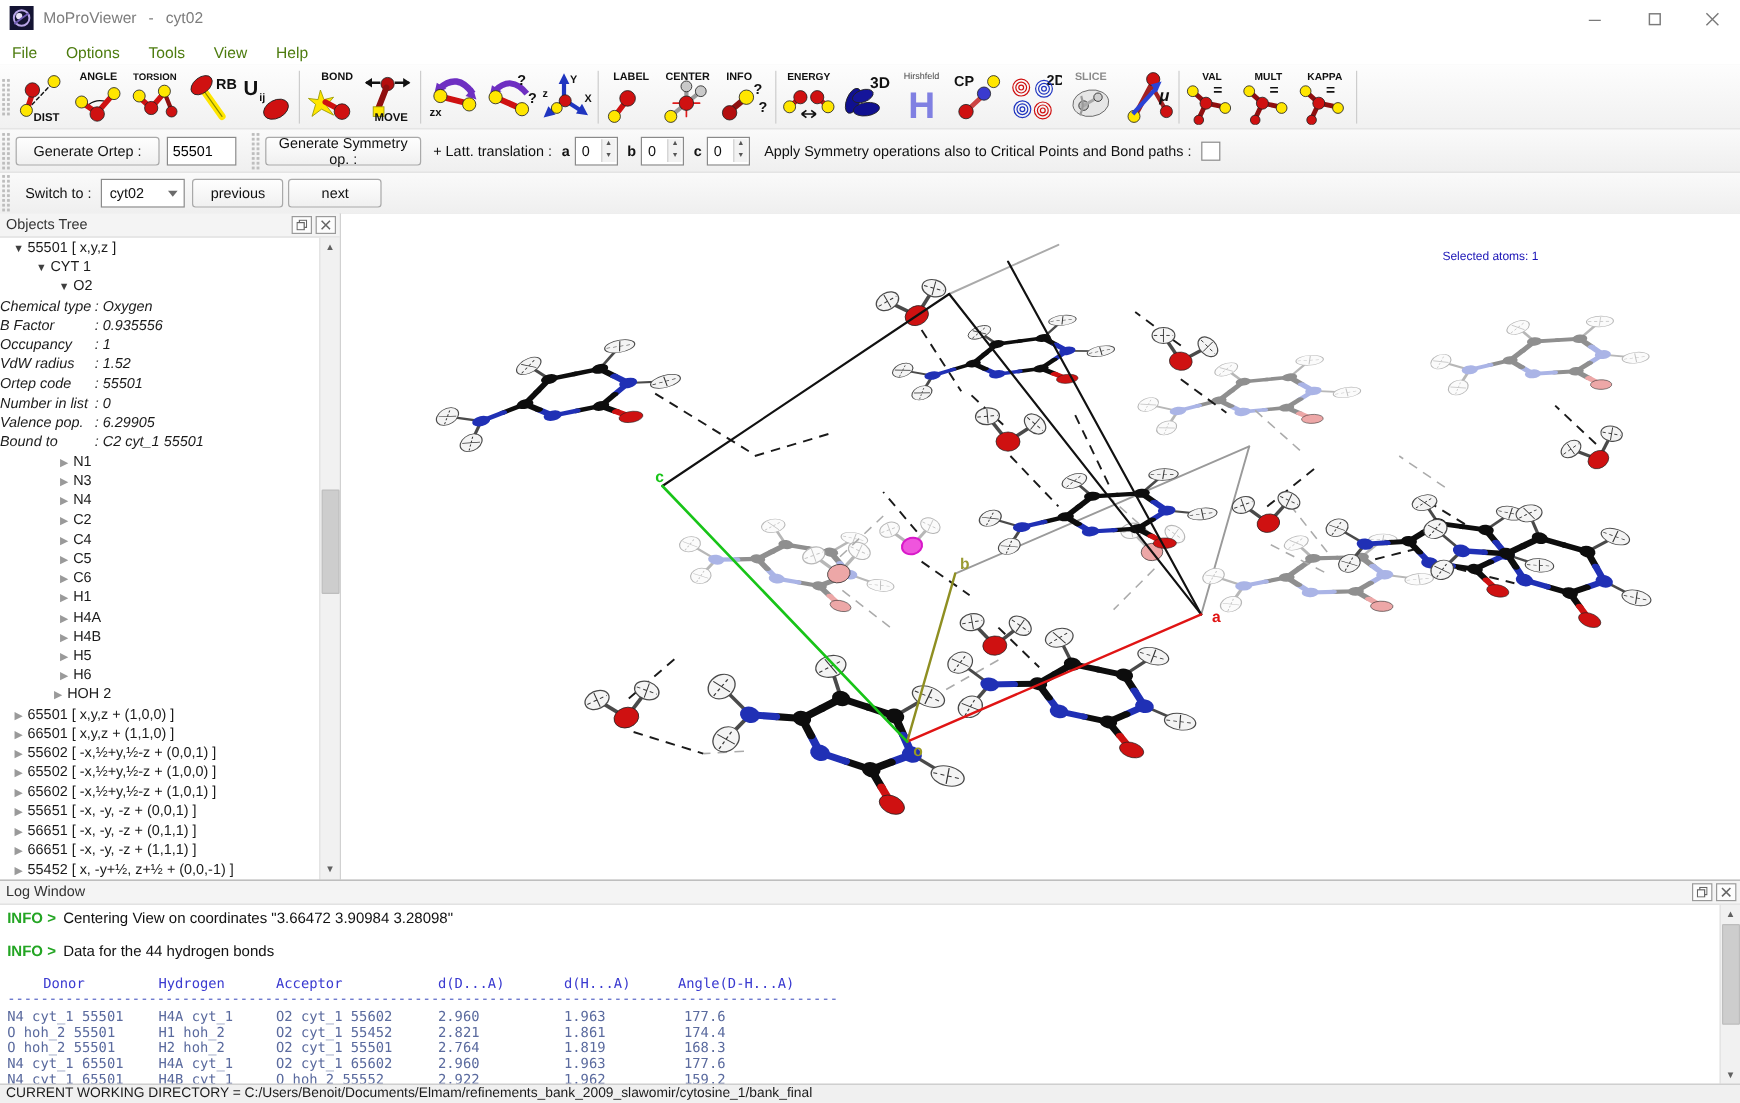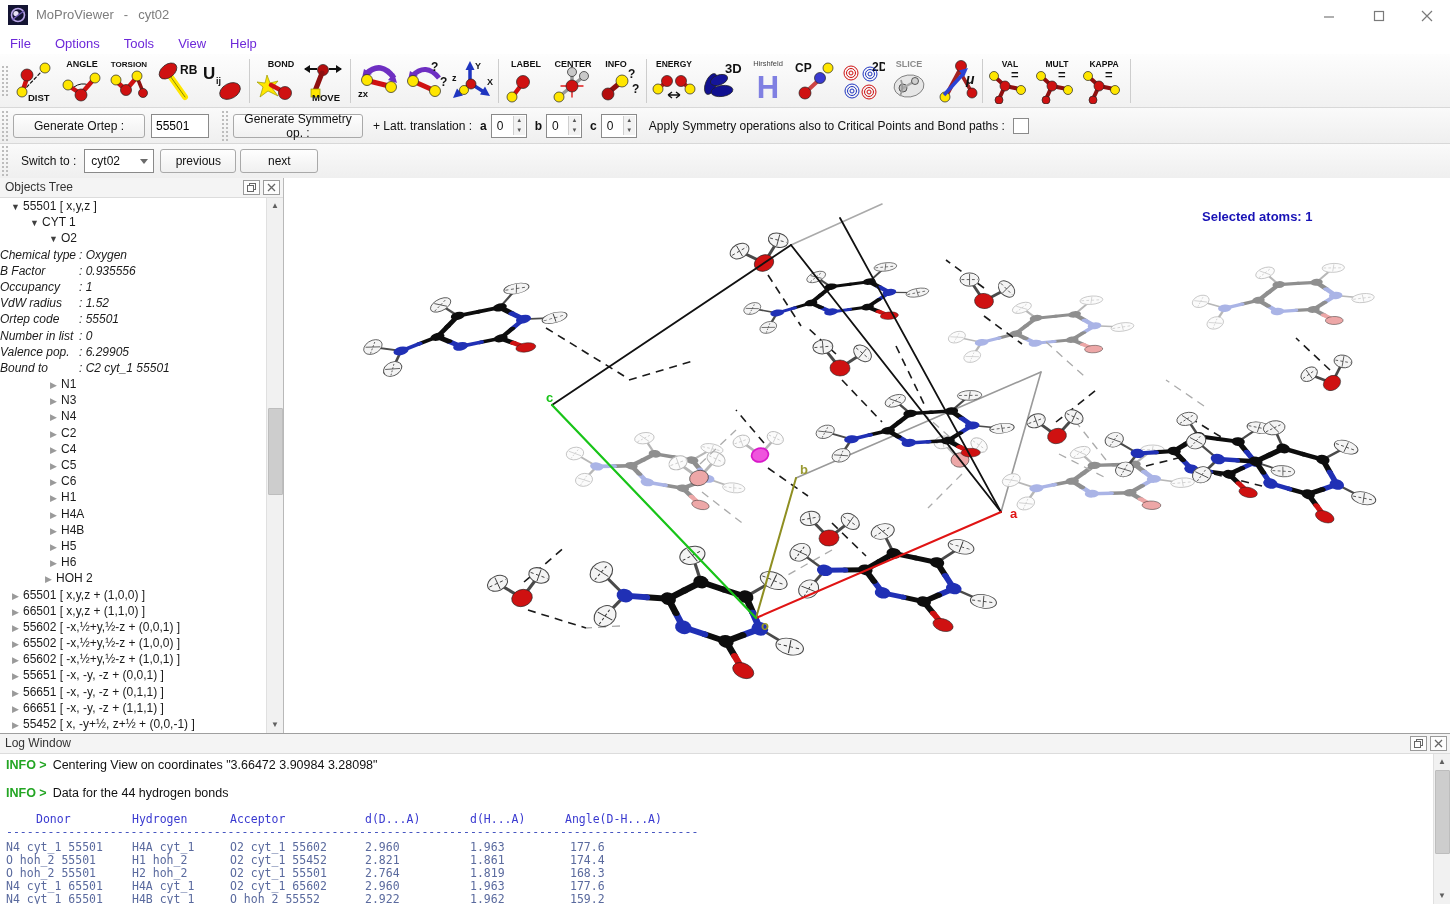--- a/index.html
+++ b/index.html
@@ -6,21 +6,21 @@
   #app{position:relative;width:1450px;height:919px;background:#fff;font-family:"Liberation Sans",sans-serif;overflow:hidden;user-select:none;}
   
   #titlebar{position:absolute;left:0;top:0;width:1450px;height:32px;background:#ffffff;}
   #app-icon{position:absolute;left:7px;top:4px;width:22px;height:22px;}
   #title-text{position:absolute;left:36px;top:7px;font-size:13px;color:#7d7d7d;}
   #title-text span{margin-right:10px;}
   .wbtn{position:absolute;top:0;width:46px;height:32px;display:flex;align-items:center;justify-content:center;}
   #btn-min{left:1306px;} #btn-max{left:1356px;} #btn-close{left:1404px;}
   
   #menubar{position:absolute;left:0;top:32px;width:1450px;height:22px;background:#ffffff;border-bottom:1px solid #ececec;display:flex;align-items:center;}
-  .menu-item{padding:0 12px;font-size:13px;color:#6d28d9;}
+  .menu-item{padding:0 12px;font-size:13px;color:#4d7c0f;}
   .menu-item:first-child{padding-left:10px;}
   
   .grip{width:8px;height:32px;margin:0 2px 0 1px;background:radial-gradient(circle at 2px 2px,#bdbdbd 1.1px,transparent 1.4px);background-size:4px 4px;align-self:center;}
   #toolbar1{position:absolute;left:0;top:54px;width:1450px;height:53px;background:linear-gradient(#fdfdfd,#f1f1f1);border-bottom:1px solid #d8d8d8;display:flex;align-items:center;}
   .tb-icon{width:47px;height:48px;display:flex;align-items:center;justify-content:center;}
   .tb-sep{width:1px;height:44px;background:#cdcdcd;margin:0 3px;}
   #toolbar2{position:absolute;left:0;top:108px;width:1450px;height:35px;background:linear-gradient(#fafafa,#efefef);border-bottom:1px solid #d8d8d8;display:flex;align-items:center;font-size:12px;color:#111;}
   #toolbar3{position:absolute;left:0;top:144px;width:1450px;height:34px;background:linear-gradient(#fafafa,#efefef);border-bottom:1px solid #c9c9c9;display:flex;align-items:center;font-size:12px;color:#111;}
   .btn{background:linear-gradient(#fefefe,#f0f0f0);border:1px solid #a9a9a9;border-radius:3px;font-size:12px;font-family:"Liberation Sans",sans-serif;color:#111;height:24px;display:flex;align-items:center;justify-content:center;}
   .tfield{border:1px solid #8a8a8a;background:#fff;height:22px;font-size:12px;font-family:"Liberation Sans",sans-serif;padding:0 4px;}
@@ -41,21 +41,21 @@
   #tree-body{position:absolute;left:0;top:20px;width:266px;height:535px;overflow:hidden;font-size:12px;color:#1b1b1b;}
   .tree-row{height:16.2px;line-height:16.2px;white-space:nowrap;}
   .tree-arrow{display:inline-block;width:15px;text-align:center;font-size:9px;}
   .arrow-exp{color:#3f3f3f;} .arrow-col{color:#9a9a9a;}
   .prop-row{height:16.2px;line-height:16.2px;white-space:nowrap;font-style:italic;}
   .pk{display:inline-block;width:79px;}
   .vsb{position:absolute;right:0;top:20px;width:16px;height:535px;background:#f1f1f1;border-left:1px solid #e0e0e0;}
   .sb-arrow{position:absolute;left:0;width:16px;height:16px;color:#606060;font-size:8px;text-align:center;line-height:16px;}
   .sb-thumb{position:absolute;left:1px;width:13px;background:#cdcdcd;border:1px solid #bdbdbd;border-radius:1px;}
   #viewport{position:absolute;left:284px;top:0;width:1166px;height:555px;background:#fff;}
-  #selected-atoms{position:absolute;left:918px;top:31px;font-size:13px;font-weight:bold;color:#1812b6;text-align:right;}
+  #selected-atoms{position:absolute;left:918px;top:31px;font-size:10px;font-weight:normal;color:#1812b6;text-align:right;}
   
   #logwin{position:absolute;left:0;top:733px;width:1450px;height:170px;background:#fff;border-top:1px solid #9f9f9f;}
   #log-body{position:absolute;left:0;top:20px;width:1434px;height:150px;overflow:hidden;}
   .log-line{position:absolute;left:6px;font-size:12.5px;color:#111;}
   .log-tag{color:#23a523;font-weight:bold;margin-right:6px;}
   .mono{font-family:"DejaVu Sans Mono",monospace;font-size:11.5px;}
   .log-cell{position:absolute;top:0;white-space:pre;}
   #log-sb{position:absolute;right:0;top:20px;width:16px;height:150px;background:#f1f1f1;border-left:1px solid #e0e0e0;}
   
   #statusbar{position:absolute;left:0;top:903px;width:1450px;height:16px;background:#f0f0f0;border-top:1px solid #c8c8c8;font-size:11.5px;color:#1b1b1b;line-height:15px;padding-left:5px;box-sizing:border-box;}
@@ -358,21 +358,21 @@
             <circle cx="12" cy="42" r="4" fill="#cf1111" stroke="#222" stroke-width="0.7"></circle>
             <text x="24" y="21" font-size="13" fill="#111" text-anchor="start" font-weight="bold" font-family="Liberation Sans,sans-serif">=</text>
           </svg>
         </div>
         <div class="tb-sep"></div>
       </div>
   </div>
 
   <div id="toolbar2">
     <div class="grip"></div>
-    <button class="btn" style="width:132px;margin-left:2px;">Generate Ortep :</button>
+    <button class="btn" style="width:120px;margin-left:2px;">Generate Ortep :</button>
     <input class="tfield" style="width: 48px; margin-left: 6px;" value="55501">
     <div class="grip" style="margin-left:12px;"></div>
     <button class="btn" style="width:130px;margin-left:2px;">Generate Symmetry op. :</button>
     <span style="margin-left:10px;">+ Latt. translation :</span>
     <span class="blabel">a</span>
     <div class="spinbox">
         <span class="val">0</span>
         <span class="spin">
           <div>▲</div>
           <div>▼</div>
@@ -1354,13 +1354,16 @@
           <span class="log-cell" style="left: 570px;">159.2</span>
         </div>
       </div>
     <div id="log-sb">
       <div class="sb-arrow" style="top:0;">▲</div>
       <div class="sb-thumb" style="top:16px;height:82px;"></div>
       <div class="sb-arrow" style="bottom:0;">▼</div>
     </div>
   </div>
 
+  <div id="statusbar">
+    <span>CURRENT WORKING DIRECTORY = C:/Users/Benoit/Documents/Elmam/refinements_bank_2009_slawomir/cytosine_1/bank_final</span>
+  </div>
 </div>
 
 </body></html>

